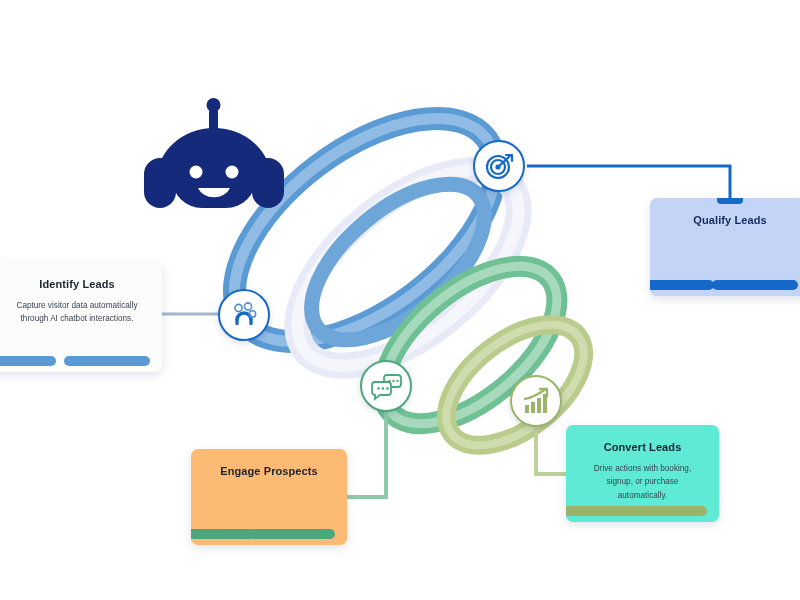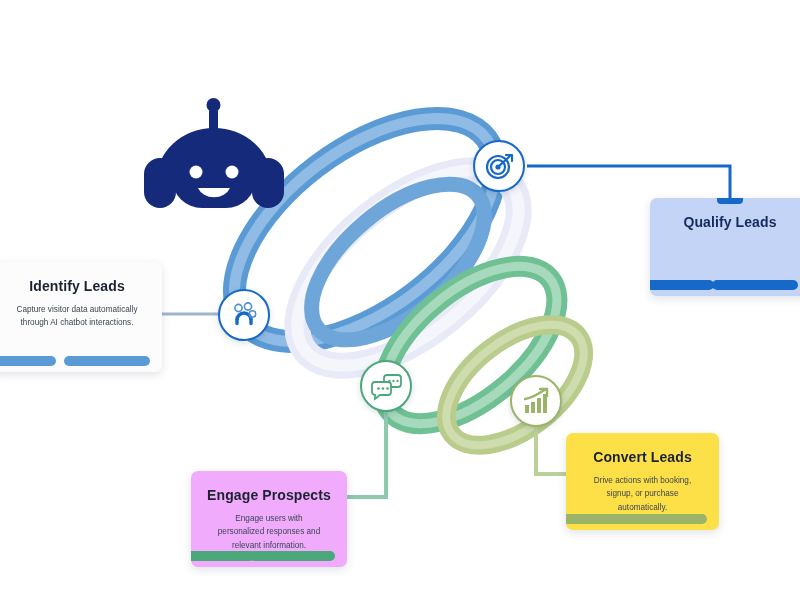--- a/index.html
+++ b/index.html
@@ -38,44 +38,44 @@
   
   .card {
     position:absolute;
     border-radius:7px;
     padding:16px 14px 22px;
     text-align:center;
     overflow:hidden;
     box-shadow:0 3px 10px rgba(25,40,70,0.13);
   }
   .card .title {
-    font-size:14px; font-weight:bold; color:#1b2330;
+    font-size:11px; font-weight:bold; color:#1b2330;
     letter-spacing:.1px; margin-bottom:9px;
   }
   .card .desc {
     font-size:8.2px; color:#3b4553; line-height:1.62;
     padding:0 6px;
   }
   .bar { position:absolute; bottom:6px; height:10px; border-radius:5px; }
   .bar.left  { left:-14px;  width:78px; }
   .bar.right { right:12px;  width:86px; }
   .bar.topnub { top:-7px; left:50%; transform:translateX(-50%); width:26px; height:13px; border-radius:4px; bottom:auto; }
 
   #card-capture { left:-8px;  top:262px; width:170px; height:110px; background:#fcfcfc; }
   #card-capture .bar { background:#5a9bd5; }
 
   #card-qualify { left:650px; top:198px; width:160px; height:98px; background:#c3d4f7; }
   #card-qualify .bar { background:#1668c9; }
   #card-qualify .title { color:#142a5c; }
   #card-qualify .desc  { color:#1d3a6e; }
 
-  #card-engage { left:191px; top:471px; width:156px; height:96px; background:#f0abfc; }
+  #card-engage { left:191px; top:449px; width:156px; height:96px; background:#fdba74; }
   #card-engage .bar { background:#4aa87a; }
 
-  #card-convert { left:566px; top:425px; width:153px; height:97px; background:#fde047;margin-top:8px; }
+  #card-convert { left:566px; top:425px; width:153px; height:97px; background:#5eead4; }
   #card-convert .bar { background:#9cb46a; }
 </style>
 </head>
 <body>
 
 <div id="stage">
 
   <svg id="rings" viewBox="0 0 800 600">
     <g fill="none" stroke-linecap="round">
 
@@ -179,21 +179,20 @@
 
   <div class="card" id="card-qualify">
     <div class="bar topnub"></div>
     <div class="title">Qualify Leads</div>
     <div class="bar left"></div>
     <div class="bar right"></div>
   </div>
 
   <div class="card" id="card-engage">
     <div class="title">Engage Prospects</div>
-    <div class="desc">Engage users with personalized responses and relevant information.</div>
     <div class="bar left"></div>
     <div class="bar right"></div>
   </div>
 
   <div class="card" id="card-convert">
     <div class="title">Convert Leads</div>
     <div class="desc">Drive actions with booking, signup, or purchase automatically.</div>
     <div class="bar left"></div>
     <div class="bar right"></div>
   </div>

